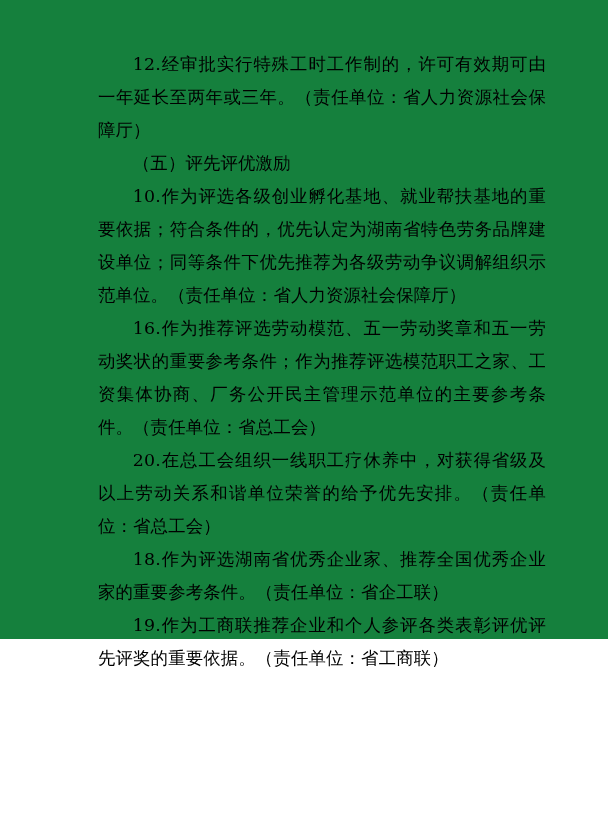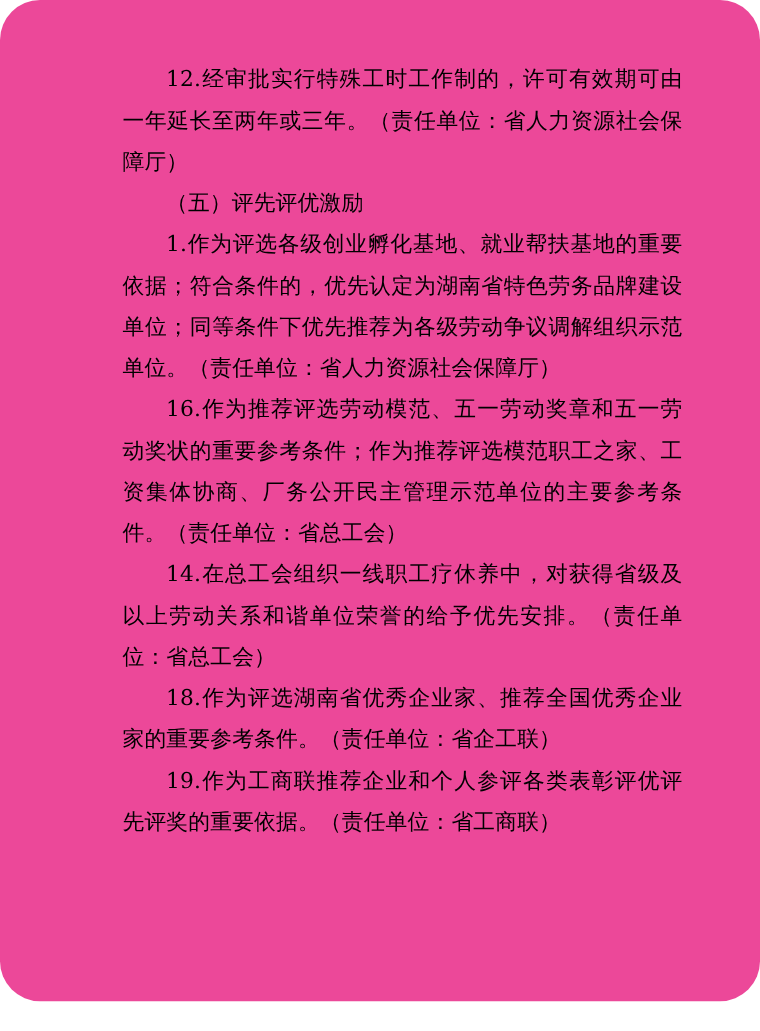--- a/index.html
+++ b/index.html
@@ -11,23 +11,22 @@
     width: 608px;
     height: 825px;
     overflow: hidden;
     font-family: "DejaVu Serif", "Liberation Serif", serif;
     color: #000000;
   }
 
   #page {
     position: relative;
     width: 608px;
-    height: 801px;
-    background: #ec4899;
-    border-radius: 32px;
+    height: 639px;
+    background: #15803d;
   }
 
   #content {
     position: absolute;
     left: 98px;
     top: 48px;
     width: 448px;
   }
 
   .para {
@@ -58,24 +57,24 @@
 
 <div id="page">
   <div id="content">
 
     <p class="para">12.经审批实行特殊工时工作制的，许可有效期可由一年延长至两年或三年。（责任单位：省人力资源社会保障厅）</p>
 
     <p class="para heading">（五）评先评优激励</p>
 
 
 
-    <p class="para">1.作为评选各级创业孵化基地、就业帮扶基地的重要依据；符合条件的，优先认定为湖南省特色劳务品牌建设单位；同等条件下优先推荐为各级劳动争议调解组织示范单位。（责任单位：省人力资源社会保障厅）</p>
+    <p class="para">10.作为评选各级创业孵化基地、就业帮扶基地的重要依据；符合条件的，优先认定为湖南省特色劳务品牌建设单位；同等条件下优先推荐为各级劳动争议调解组织示范单位。（责任单位：省人力资源社会保障厅）</p>
 
     <p class="para">16.作为推荐评选劳动模范、五一劳动奖章和五一劳动奖状的重要参考条件；作为推荐评选模范职工之家、工资集体协商、厂务公开民主管理示范单位的主要参考条件。（责任单位：省总工会）</p>
 
-    <p class="para">14.在总工会组织一线职工疗休养中，对获得省级及以上劳动关系和谐单位荣誉的给予优先安排。（责任单位：省总工会）</p>
+    <p class="para">20.在总工会组织一线职工疗休养中，对获得省级及以上劳动关系和谐单位荣誉的给予优先安排。（责任单位：省总工会）</p>
 
     <p class="para">18.作为评选湖南省优秀企业家、推荐全国优秀企业家的重要参考条件。（责任单位：省企工联）</p>
 
     <p class="para">19.作为工商联推荐企业和个人参评各类表彰评优评先评奖的重要依据。（责任单位：省工商联）</p>
 
   </div>
 </div>
 
 </body></html>

